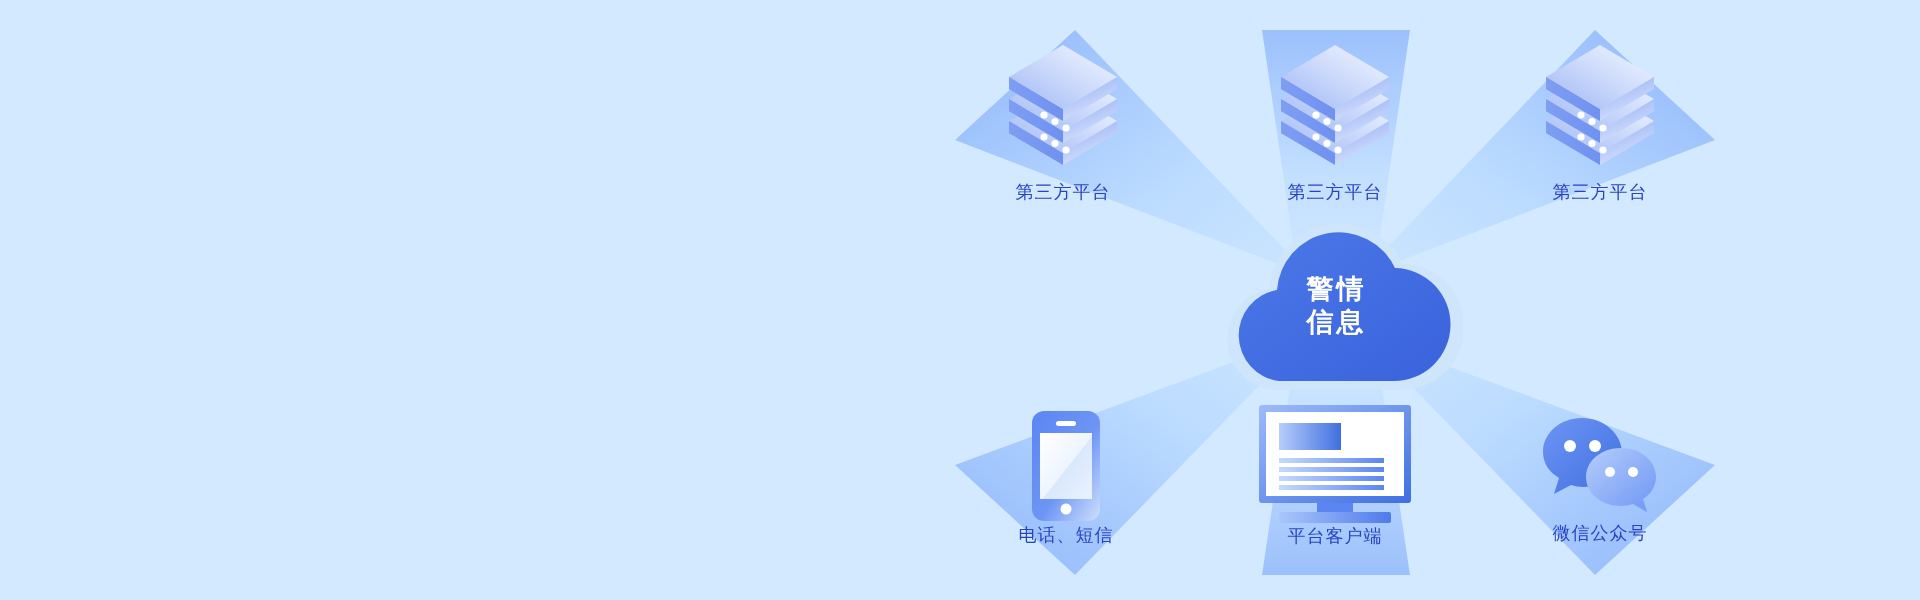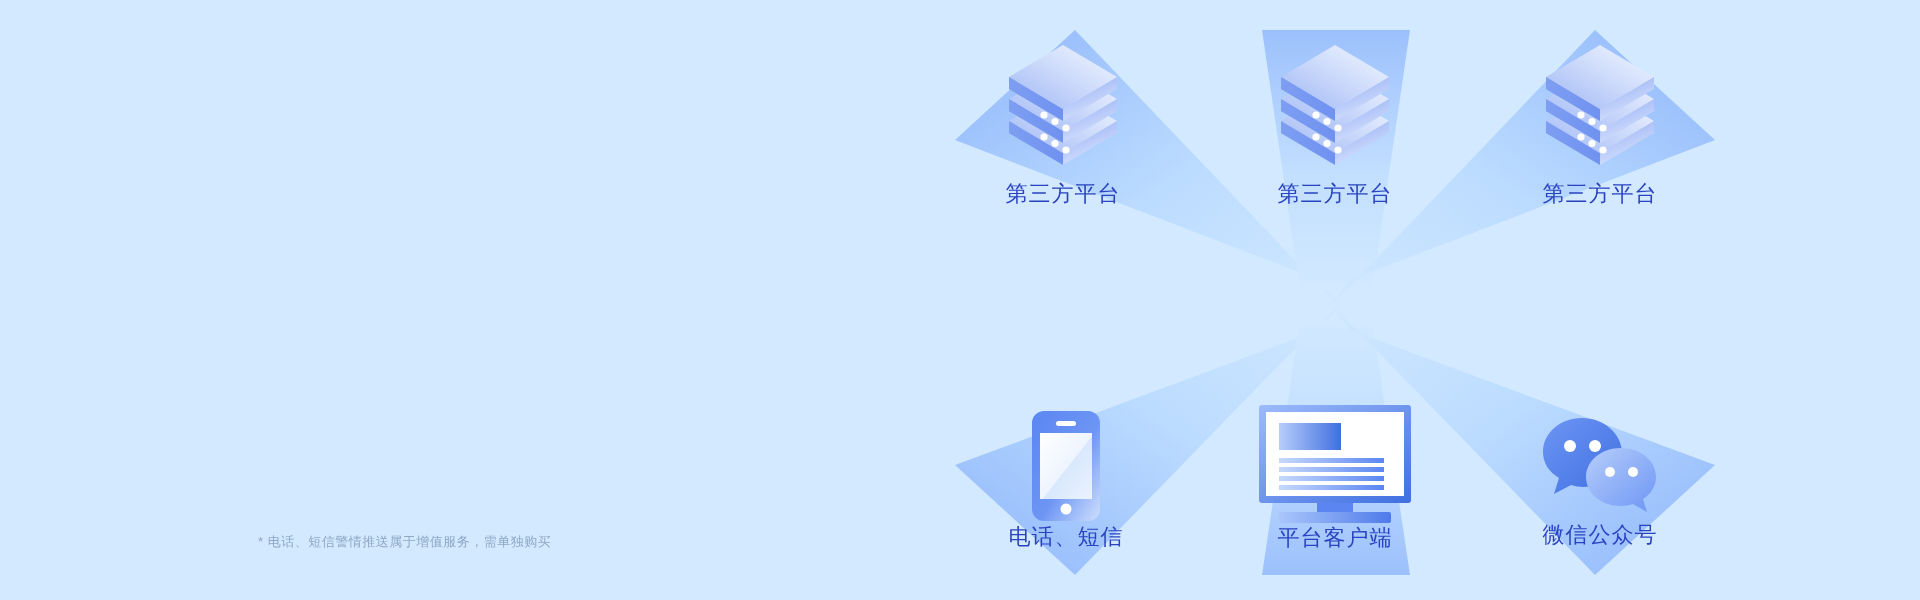--- a/index.html
+++ b/index.html
@@ -7,21 +7,21 @@
   body{
     width:1920px;height:600px;overflow:hidden;
     background:#d2e9ff;
     font-family:"Liberation Sans","DejaVu Sans",sans-serif;
     position:relative;
   }
   #stage{position:absolute;inset:0;width:1920px;height:600px;}
   #rays{position:absolute;left:0;top:0;width:1920px;height:600px;}
   .node{position:absolute;display:flex;flex-direction:column;align-items:center;}
   .node-label{
-    color:#2a43c0;font-size:22px;line-height:1;letter-spacing:1px;
+    color:#2a43c0;font-size:18px;line-height:1;letter-spacing:1px;
     white-space:nowrap;font-weight:400;
   }
   .top-node .node-label{margin-top:14px;}
   .bottom-node .node-label{}
   .icon-wrap{position:relative;display:block;}
   .cloud{position:absolute;left:1207px;top:221px;width:256px;height:170px;}
   .cloud-text{
     position:absolute;left:0;top:0;width:256px;height:170px;
     display:flex;flex-direction:column;align-items:center;justify-content:center;
     pointer-events:none;
@@ -185,20 +185,44 @@
         <g transform="translate(0,0)">
           <path d="M4,32 L4,44 L58,76 L112,44 L112,32 Z" fill="url(#svFrontR1)"></path>
           <path d="M4,32 L4,44 L58,76 L58,64 Z" fill="url(#svFrontL1)"></path>
           <path d="M58,0 L112,32 L58,64 L4,32 Z" fill="url(#svTop1)"></path>
         </g>
       </svg>
     </span>
     <span class="node-label">第三方平台</span>
   </div>
 
+  <div class="cloud">
+    <svg width="256" height="170" viewBox="0 0 256 170">
+      <defs>
+        <linearGradient id="cloudFill" x1="0" y1="0" x2="1" y2="1">
+          <stop offset="0%" stop-color="#4b79e8"></stop>
+          <stop offset="100%" stop-color="#3a62dc"></stop>
+        </linearGradient>
+      </defs>
+
+      <path d="M72,160
+               a46,46 0 0 1 -2,-91
+               a62,62 0 0 1 118,-22
+               a44,44 0 0 1 -2,113 Z" fill="#cfe5fc" transform="translate(128,85) scale(1.12) translate(-128,-85)"></path>
+
+      <path d="M72,160
+               a46,46 0 0 1 -2,-91
+               a62,62 0 0 1 118,-22
+               a44,44 0 0 1 -2,113 Z" fill="url(#cloudFill)"></path>
+    </svg>
+    <div class="cloud-text">
+      <span class="cloud-line">警情</span>
+      <span class="cloud-line">信息</span>
+    </div>
+  </div>
 
   <div class="node bottom-node" style="left:966px;top:410px;width:200px;">
     <span class="icon-wrap">
       <svg width="70" height="112" viewBox="0 0 70 112">
         <defs>
           <linearGradient id="phoneBody" x1="0" y1="0" x2="1" y2="1">
             <stop offset="0%" stop-color="#5b86f2"></stop>
             <stop offset="55%" stop-color="#6d95f4"></stop>
             <stop offset="100%" stop-color="#cfe0fd"></stop>
           </linearGradient>
@@ -275,15 +299,14 @@
         <path d="M80,36 C60,36 45,49 45,65 C45,81 60,94 80,94
                  C84,94 88,93 92,92 L106,100 L102,87
                  C110,82 115,74 115,65 C115,49 100,36 80,36 Z" fill="url(#wcFront)"></path>
         <circle cx="69" cy="60" r="5" fill="#ffffff"></circle>
         <circle cx="92" cy="60" r="5" fill="#ffffff"></circle>
       </svg>
     </span>
     <span class="node-label">微信公众号</span>
   </div>
 
-  <div class="footnote">* 电话、短信警情推送属于增值服务，需单独购买</div>
 
 </div>
 
 </body></html>

